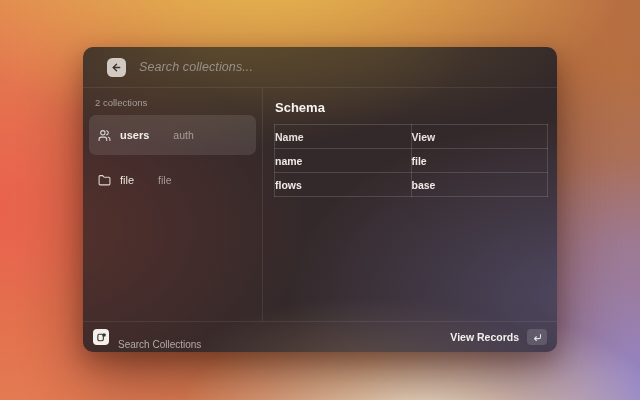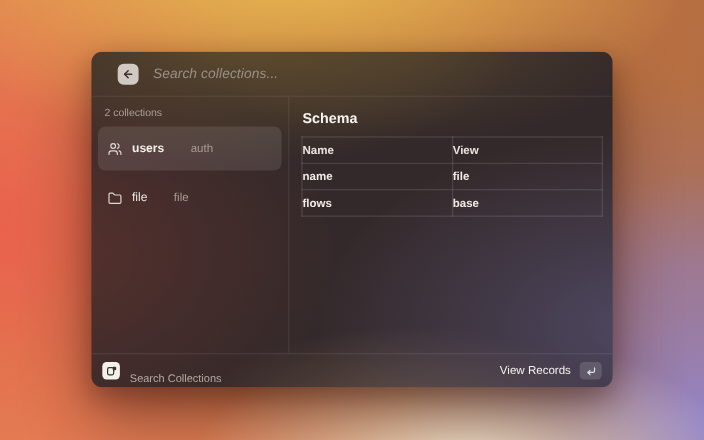--- a/index.html
+++ b/index.html
@@ -138,21 +138,21 @@
   }
   .app-icon svg { width: 11px; height: 11px; }
   .footer-label {
     margin-left: 9px;
     font-size: 10px;
     color: #b4aaa3;
     margin-top: 15px;
   }
   .footer-spacer { flex: 1; }
   .footer-action {
-    font-size: 10.5px; font-weight: 400;
+    font-size: 10.5px; font-weight: 700;
     color: #f3f0ed;
     cursor: pointer;
   }
   .keycap {
     margin-left: 8px;
     width: 20px; height: 16px;
     border-radius: 4px;
     background: rgba(255,255,255,0.14);
     display: flex; align-items: center; justify-content: center;
     cursor: pointer;

